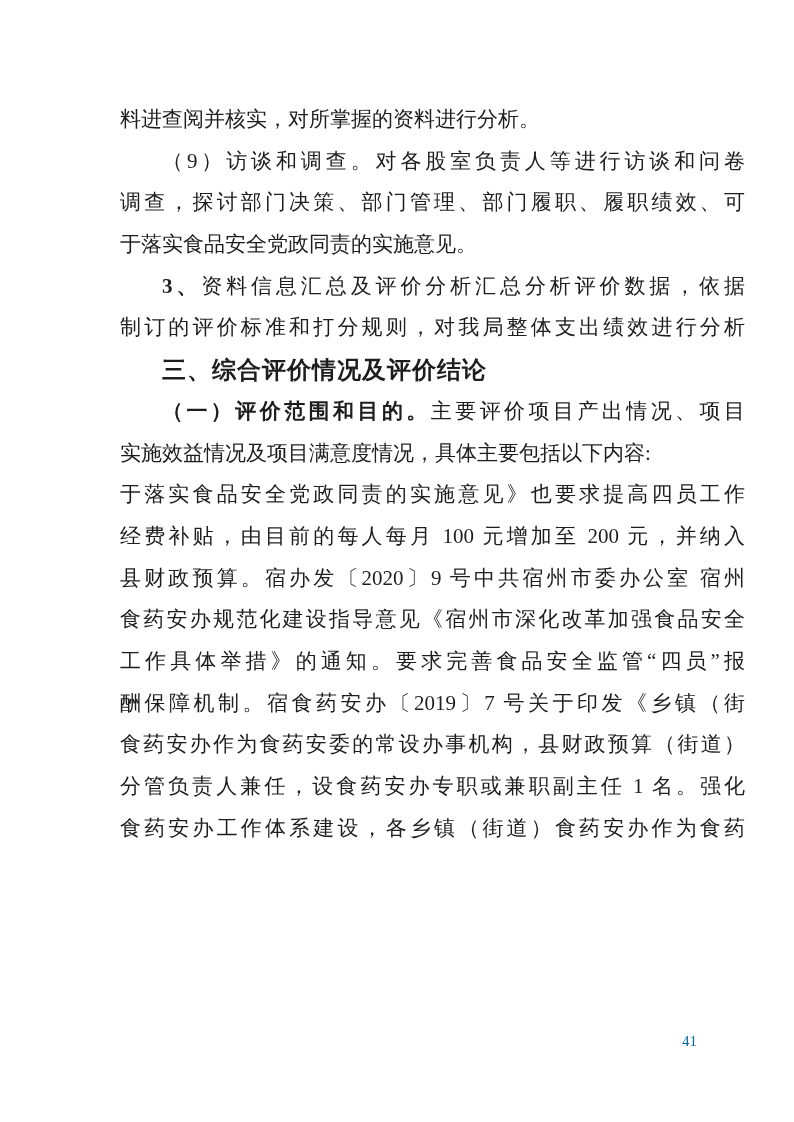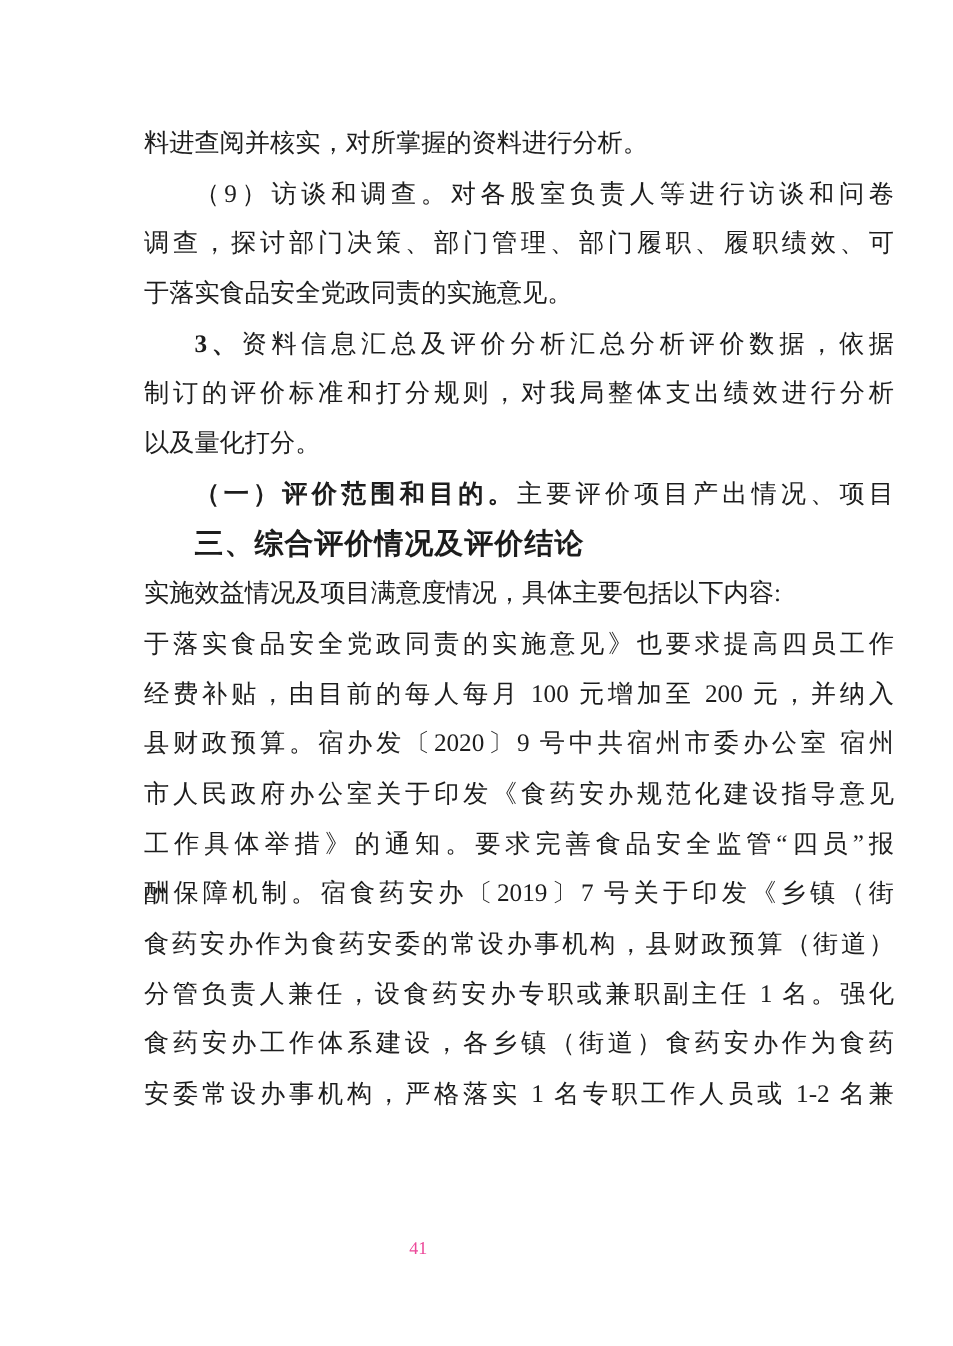--- a/index.html
+++ b/index.html
@@ -44,46 +44,44 @@
     letter-spacing: 1px;
   }
   .b {
     font-weight: 700;
   }
   .pagenum {
     position: absolute;
     top: 1031px;
     left: 0;
     width: 697px;
-    text-align: center;
+    text-align: right;
     font-size: 15px;
     line-height: 20px;
-    color: #ec4899;
+    color: #0369a1;
   }
 </style>
 </head>
 <body>
 
 <div class="page" style="background: rgb(255, 255, 255); color: rgb(29, 29, 29);">
   <div class="content">
       <div class="line"><span>料进查阅并核实，对所掌握的资料进行分析。</span></div>
       <div class="line j ind"><span>（9）访谈和调查。对各股室负责人等进行访谈和问卷</span></div>
       <div class="line j"><span>调查，探讨部门决策、部门管理、部门履职、履职绩效、可</span></div>
       <div class="line"><span>于落实食品安全党政同责的实施意见。</span></div>
       <div class="line j ind"><span class="b">3、</span><span>资料信息汇总及评价分析汇总分析评价数据，依据</span></div>
       <div class="line j"><span>制订的评价标准和打分规则，对我局整体支出绩效进行分析</span></div>
-      <div class="line"><span>以及量化打分。</span></div>
+      <div class="line ind heading"><span class="b">三、综合评价情况及评价结论</span></div>
       <div class="line j ind"><span class="b">（一）评价范围和目的。</span><span>主要评价项目产出情况、项目</span></div>
-      <div class="line ind heading"><span class="b">三、综合评价情况及评价结论</span></div>
       <div class="line"><span>实施效益情况及项目满意度情况，具体主要包括以下内容:</span></div>
       <div class="line j"><span>于落实食品安全党政同责的实施意见》也要求提高四员工作</span></div>
       <div class="line j"><span>经费补贴，由目前的每人每月 100 元增加至 200 元，并纳入</span></div>
       <div class="line j"><span>县财政预算。宿办发〔2020〕9 号中共宿州市委办公室 宿州</span></div>
-      <div class="line j"><span>市人民政府办公室关于印发《食药安办规范化建设指导意见</span></div>
+      <div class="line j"><span>食药安办规范化建设指导意见《宿州市深化改革加强食品安全</span></div>
       <div class="line j"><span>工作具体举措》的通知。要求完善食品安全监管“四员”报</span></div>
       <div class="line j"><span>酬保障机制。宿食药安办〔2019〕7 号关于印发《乡镇（街</span></div>
       <div class="line j"><span>食药安办作为食药安委的常设办事机构，县财政预算（街道）</span></div>
       <div class="line j"><span>分管负责人兼任，设食药安办专职或兼职副主任 1 名。强化</span></div>
       <div class="line j"><span>食药安办工作体系建设，各乡镇（街道）食药安办作为食药</span></div>
-      <div class="line j"><span>安委常设办事机构，严格落实 1 名专职工作人员或 1-2 名兼</span></div>
     </div>
   <div class="pagenum">41</div>
 </div>
 
 </body></html>

